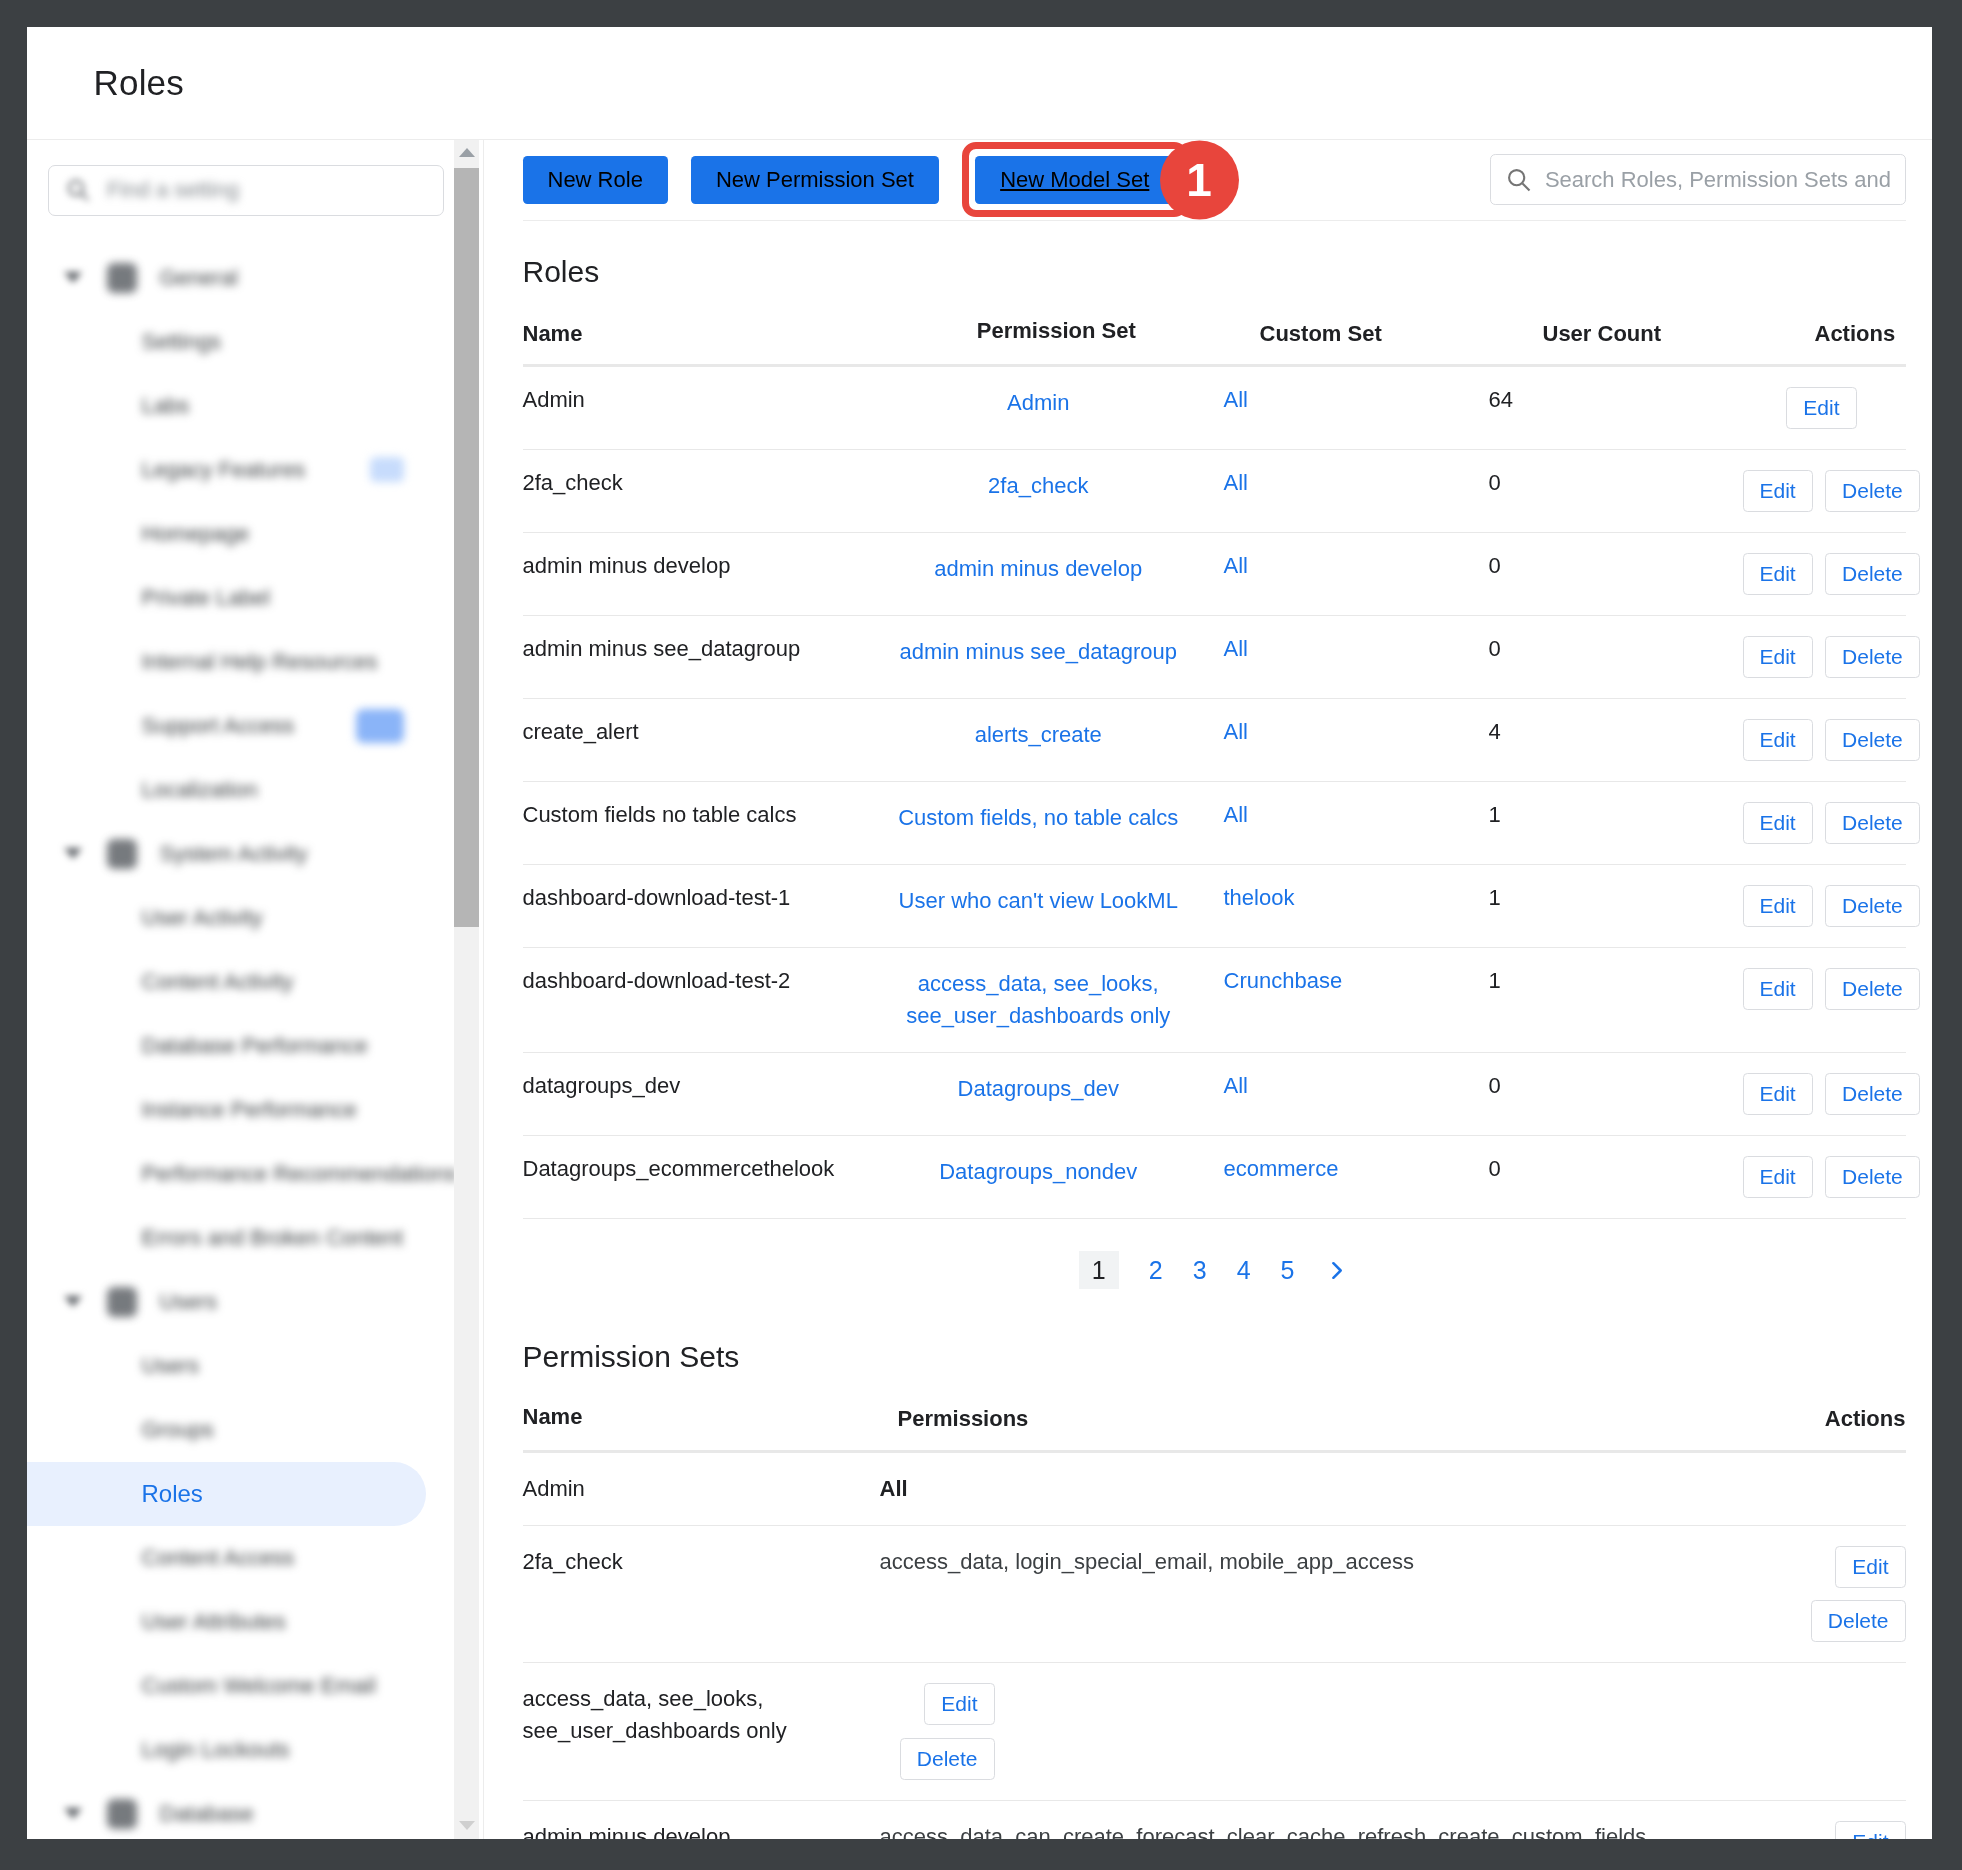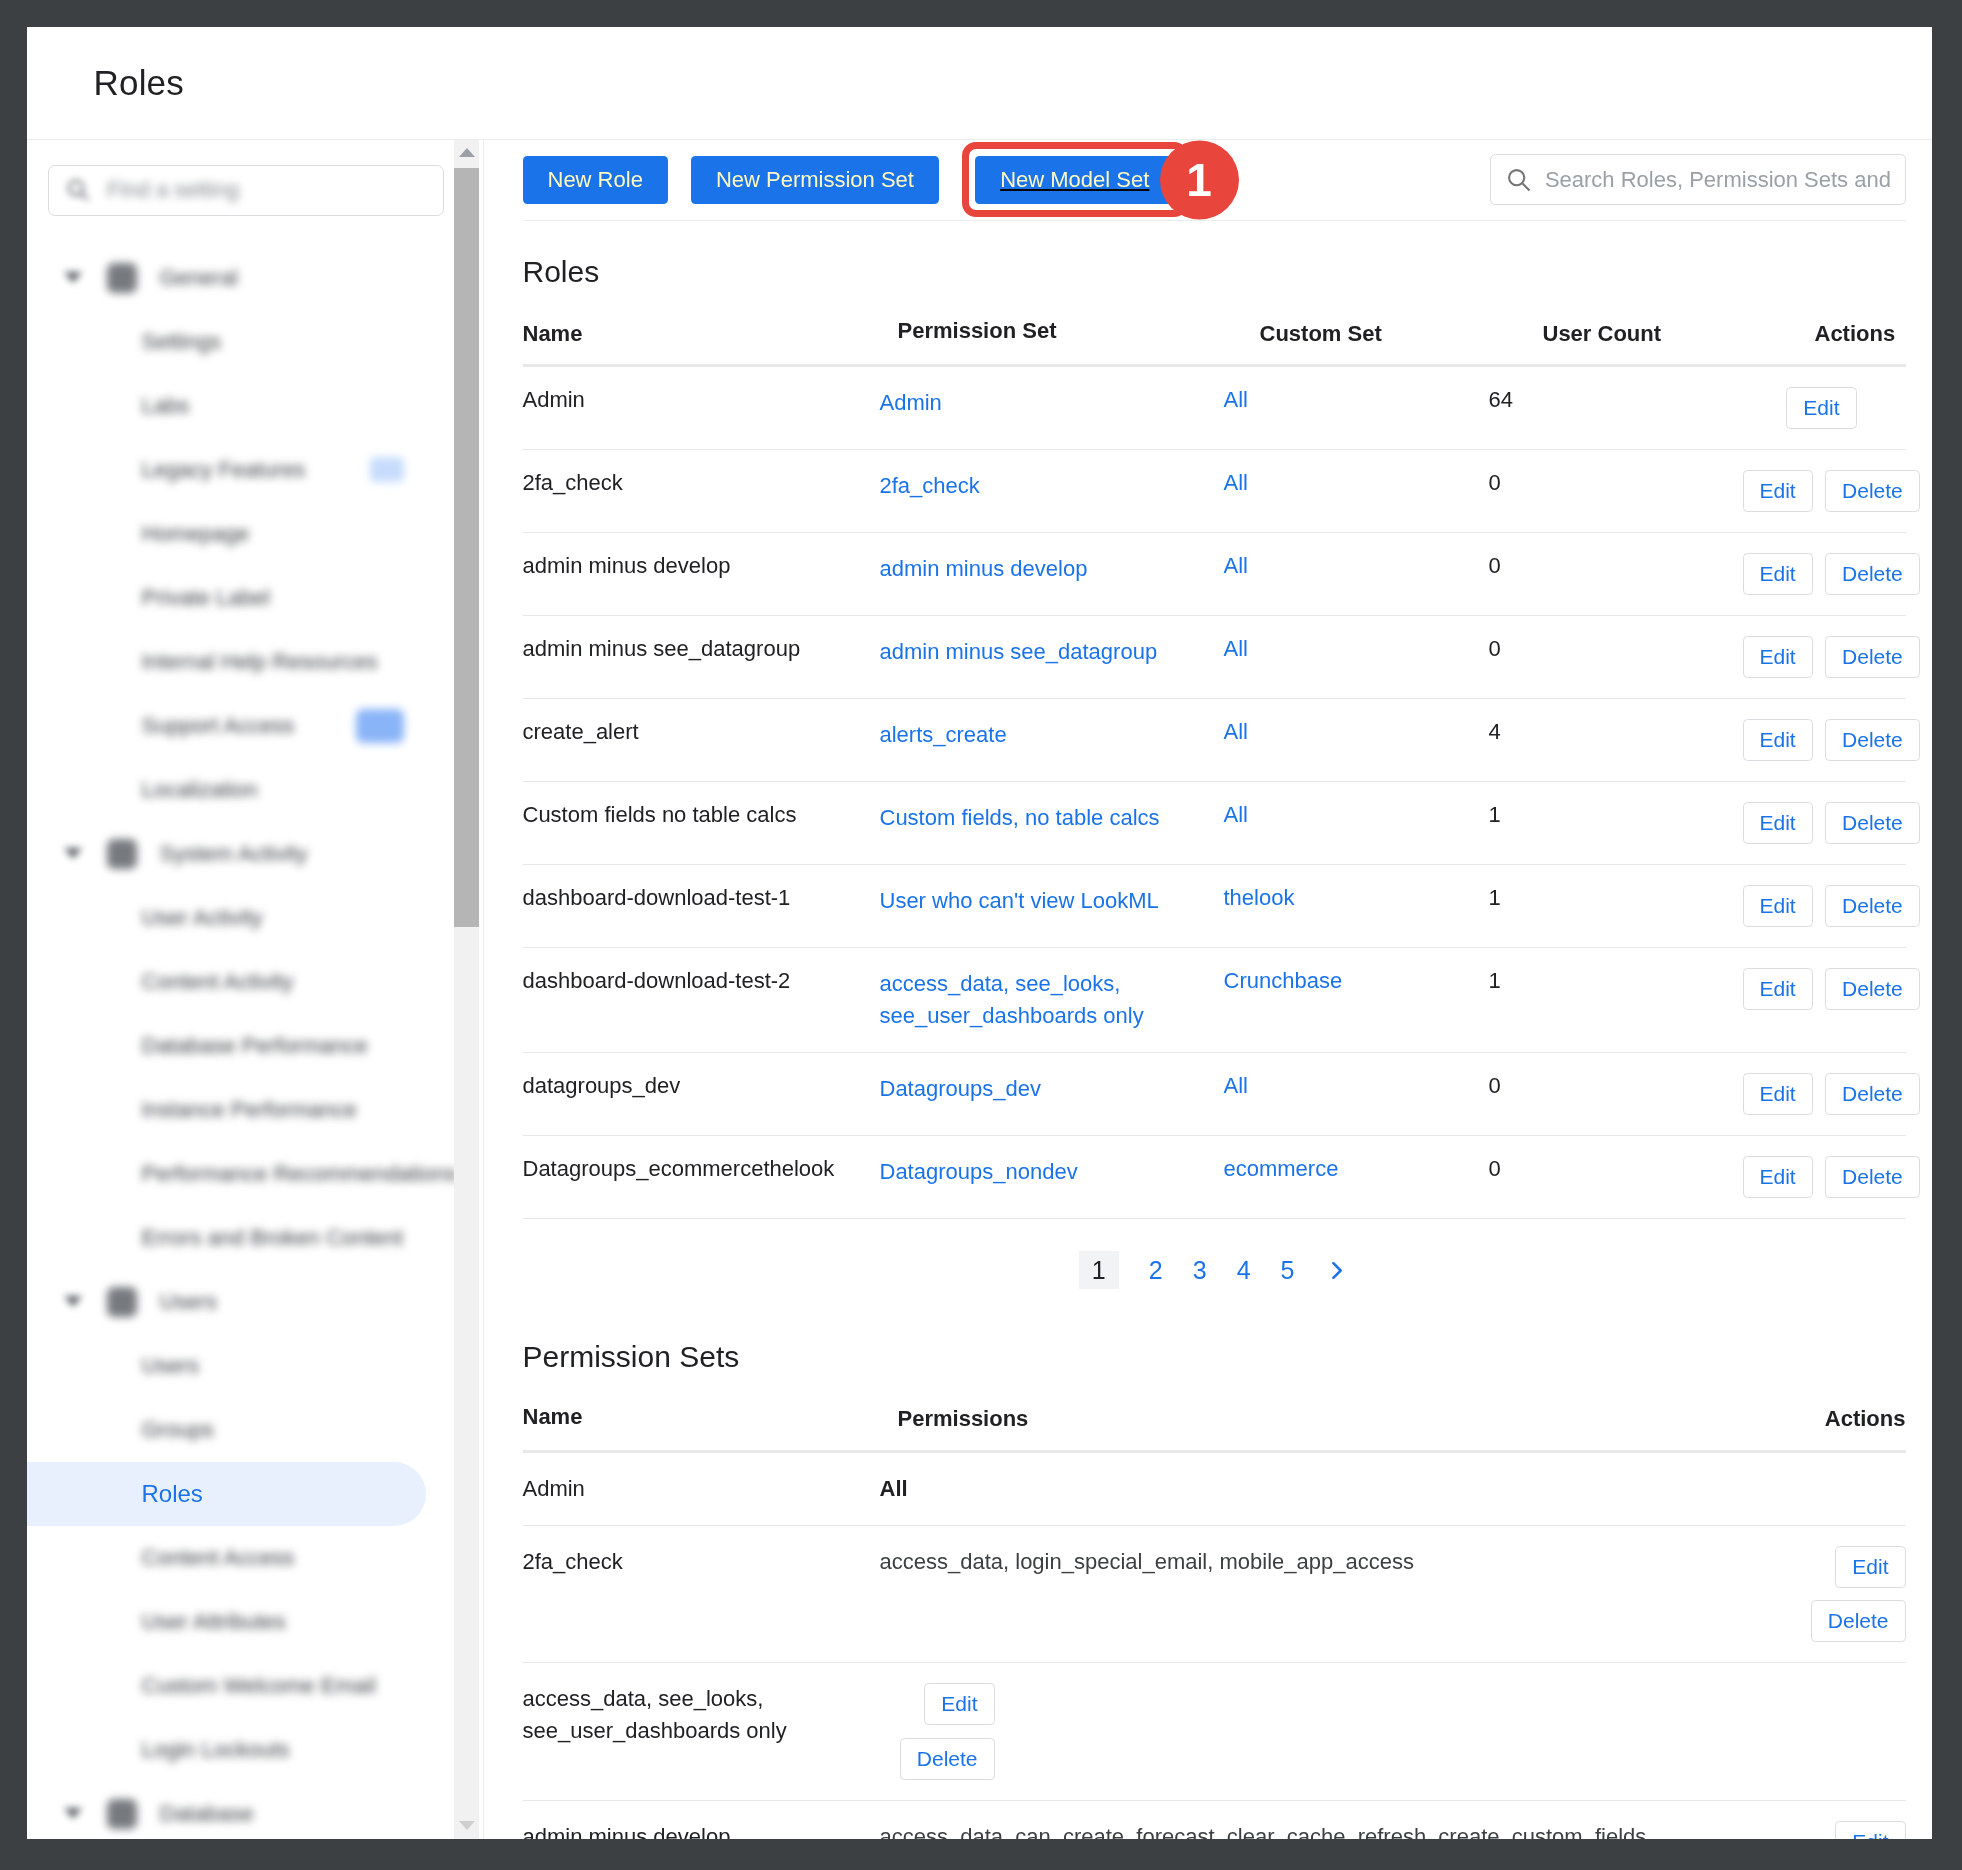--- a/index.html
+++ b/index.html
@@ -44,21 +44,21 @@
     border-left: 8px solid transparent; border-right: 8px solid transparent; }
   .sb-arrow.up { top: 8.8px; border-bottom: 9.7px solid #9aa0a6; }
   .sb-arrow.down { bottom: 8.8px; border-top: 9.7px solid #cfcfcf; }
   .sb-thumb { position: absolute; left: 0; width: 100%; top: 28px; height: 759px; background: #b5b5b5; }
 
   
   .main { flex: 1; min-width: 0; padding: 0 26.5px 0 39px; overflow: hidden; }
 
   .toolbar { height: 81px; display: flex; align-items: center; border-bottom: 0.9px solid #ececec; position: relative; }
   .btn-primary { height: 48px; padding: 0 25px; background: #1a73e8; border: none; border-radius: 4.4px;
-    color: #fef9c3; font-size: 22px; font-family: inherit; margin-right: 23px; cursor: pointer; white-space: nowrap; }
+    color: #000000; font-size: 22px; font-family: inherit; margin-right: 23px; cursor: pointer; white-space: nowrap; }
   .annot-wrap { position: relative; display: inline-flex; margin-right: 23px; z-index: 2; text-decoration: underline; }
   .annot-outline { border: 7px solid #e8453c; border-radius: 14px; padding: 6.2px; display: inline-flex; background: #fff; }
   .annot-outline .btn-primary { margin-right: 0; }
   .annot-circle { position: absolute; right: -51px; top: 50%; transform: translateY(-50%); width: 79px; height: 79px;
     border-radius: 50%; background: #e8453c; color: #fff; font-size: 46px; font-weight: 700;
     display: flex; align-items: center; justify-content: center; }
 
   .toolbar-search { margin-left: auto; width: 416px; height: 51px; border: 0.9px solid #dadce0; border-radius: 5.3px;
     display: flex; align-items: center; padding: 0 14px; background: #fff; overflow: hidden; }
   .toolbar-search input { border: none; outline: none; font-size: 22px; font-family: inherit; color: #202124;
@@ -68,21 +68,21 @@
   .section-title { font-size: 30px; font-weight: 400; color: #202124; margin: 34px 0 26.5px; }
   .section-title.ps { margin-top: 51px; }
 
   .tbl { width: 100%; }
   .tbl-head { display: flex; align-items: flex-end; padding-bottom: 17.6px; border-bottom: 3.5px solid #e8e8e8;
     font-size: 22px; font-weight: 700; color: #202124; gap: 18px; }
   .tbl-row { display: flex; align-items: flex-start; padding: 20px 0; border-bottom: 0.9px solid #e8e8e8; font-size: 22px; }
 
   
   .c-name { flex: 0 0 357px; padding-right: 17.6px; color: #202124; }
-  .c-pset { flex: 0 0 344px; padding-right: 26.5px; line-height: 1.45; }
+  .c-pset { flex: 0 0 344px; padding-right: 26.5px; line-height: 1.45; text-align: center; }
   .c-mset { flex: 0 0 265px; }
   .c-ucount { flex: 0 0 254px; color: #202124; }
   .c-actions { flex: 1; display: flex; justify-content: flex-end; padding-right: 49px; gap: 12.4px; }
   .tbl-head .c-actions { justify-content: flex-start; padding-right: 0; }
 
   .link { color: #1a73e8; text-decoration: none; cursor: pointer; }
   .ghost-btn { background: #fff; border: 0.9px solid #dadce0; border-radius: 4.4px; color: #1a73e8;
     font-size: 21px; font-family: inherit; padding: 8px 16px; cursor: pointer; white-space: nowrap; }
 
   .pagination { display: flex; justify-content: center; align-items: center; gap: 30px; margin: 32px 0 12.4px; font-size: 25px; }

